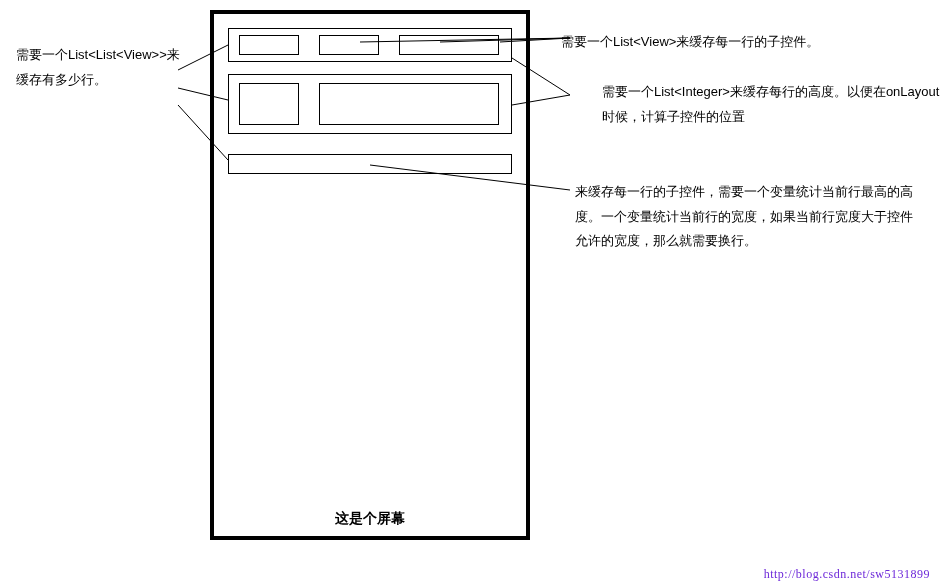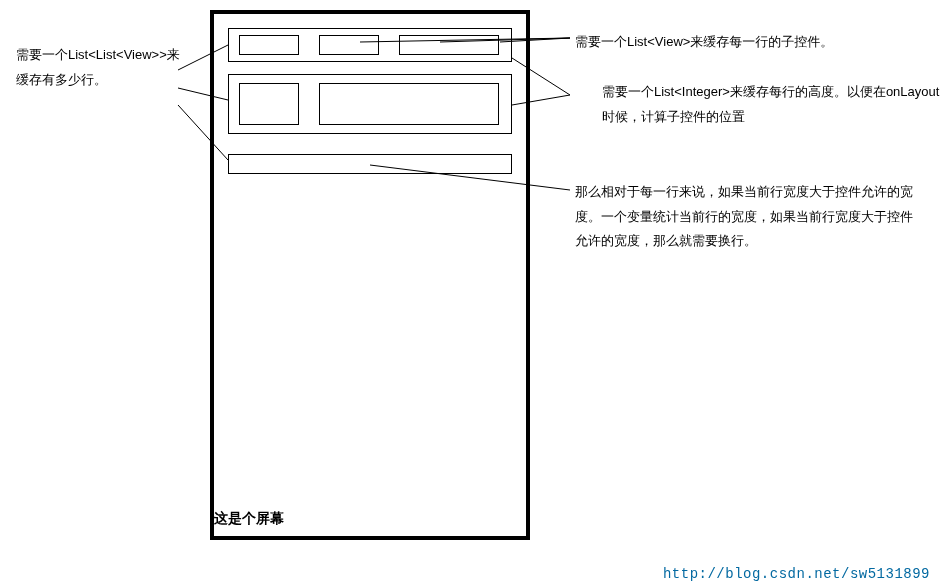--- a/index.html
+++ b/index.html
@@ -7,27 +7,27 @@
 .row{position:absolute;border:1px solid #000;box-sizing:border-box}
 .row1{left:14px;top:14px;width:284px;height:34px}
 .row2{left:14px;top:60px;width:284px;height:60px}
 .row3{left:14px;top:140px;width:284px;height:20px}
 .child{position:absolute;border:1px solid #000;box-sizing:border-box}
 .r1c1{left:10px;top:6px;width:60px;height:20px}
 .r1c2{left:90px;top:6px;width:60px;height:20px}
 .r1c3{left:170px;top:6px;width:100px;height:20px}
 .r2c1{left:10px;top:8px;width:60px;height:42px}
 .r2c2{left:90px;top:8px;width:180px;height:42px}
-.screen-label{position:absolute;left:0;right:0;bottom:8px;text-align:left;font-weight:bold;font-size:14px}
+.screen-label{position:absolute;left:0;right:0;bottom:8px;text-align:center;font-weight:bold;font-size:14px}
 .anno{position:absolute;line-height:1.9}
 .anno-left{left:16px;top:43px;width:170px}
-.anno-r1{left:575px;top:30px;width:360px}
+.anno-r1{left:561px;top:30px;width:360px}
 .anno-r2{left:602px;top:80px;width:360px}
 .anno-r3{left:575px;top:180px;width:350px}
-.watermark{position:absolute;right:10px;bottom:6px;color:#0369a1;font-family:Liberation Mono, monospace;font-size:14px;letter-spacing:.5px}
+.watermark{position:absolute;right:10px;bottom:6px;color:#6d28d9;font-family:Liberation Serif, serif;font-size:12px;letter-spacing:.5px}
 svg.lines{position:absolute;left:0;top:0;width:940px;height:588px;pointer-events:none}
 </style>
 </head>
 <body>
 
 <div class="phone">
   <div class="row row1">
     <div class="child r1c1"></div>
     <div class="child r1c2"></div>
     <div class="child r1c3"></div>
@@ -52,15 +52,15 @@
 
   <line x1="570" y1="95" x2="512" y2="58" stroke="#000" stroke-width="1"></line>
   <line x1="570" y1="95" x2="512" y2="105" stroke="#000" stroke-width="1"></line>
 
   <line x1="570" y1="190" x2="370" y2="165" stroke="#000" stroke-width="1"></line>
 </svg>
 
 <div class="anno anno-left">需要一个List&lt;List&lt;View&gt;&gt;来缓存有多少行。</div>
 <div class="anno anno-r1">需要一个List&lt;View&gt;来缓存每一行的子控件。</div>
 <div class="anno anno-r2">需要一个List&lt;Integer&gt;来缓存每行的高度。以便在onLayout的时候，计算子控件的位置</div>
-<div class="anno anno-r3">那么相对于每一行来说，如果当前行宽度大于控件允许的宽度。一个变量统计当前行的宽度，如果当前行宽度大于控件允许的宽度，那么就需要换行。</div>
+<div class="anno anno-r3">来缓存每一行的子控件，需要一个变量统计当前行最高的高度。一个变量统计当前行的宽度，如果当前行宽度大于控件允许的宽度，那么就需要换行。</div>
 
 <div class="watermark">http://blog.csdn.net/sw5131899</div>
 
 </body></html>

